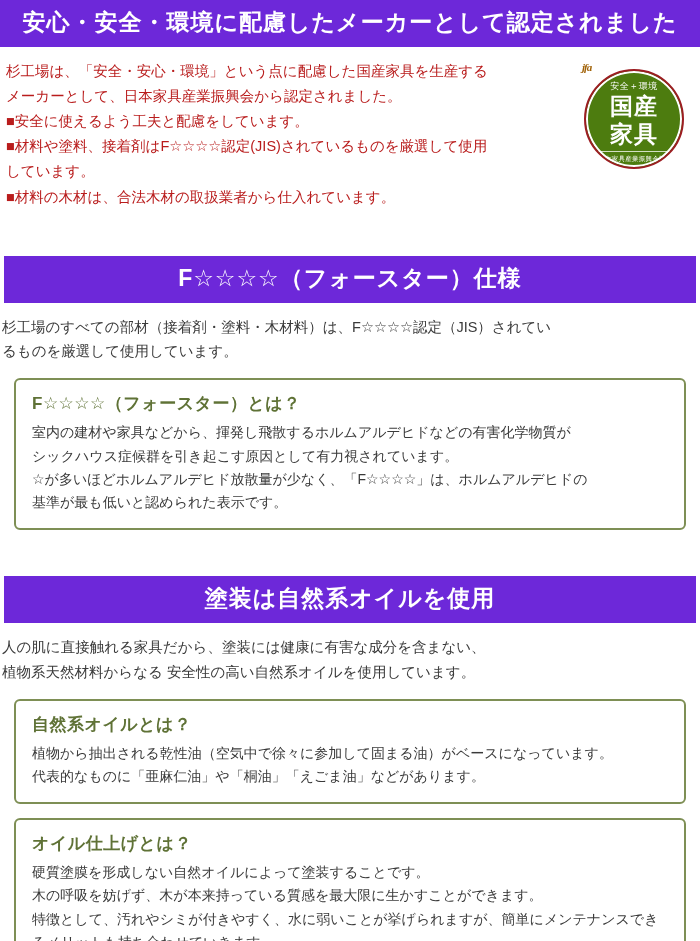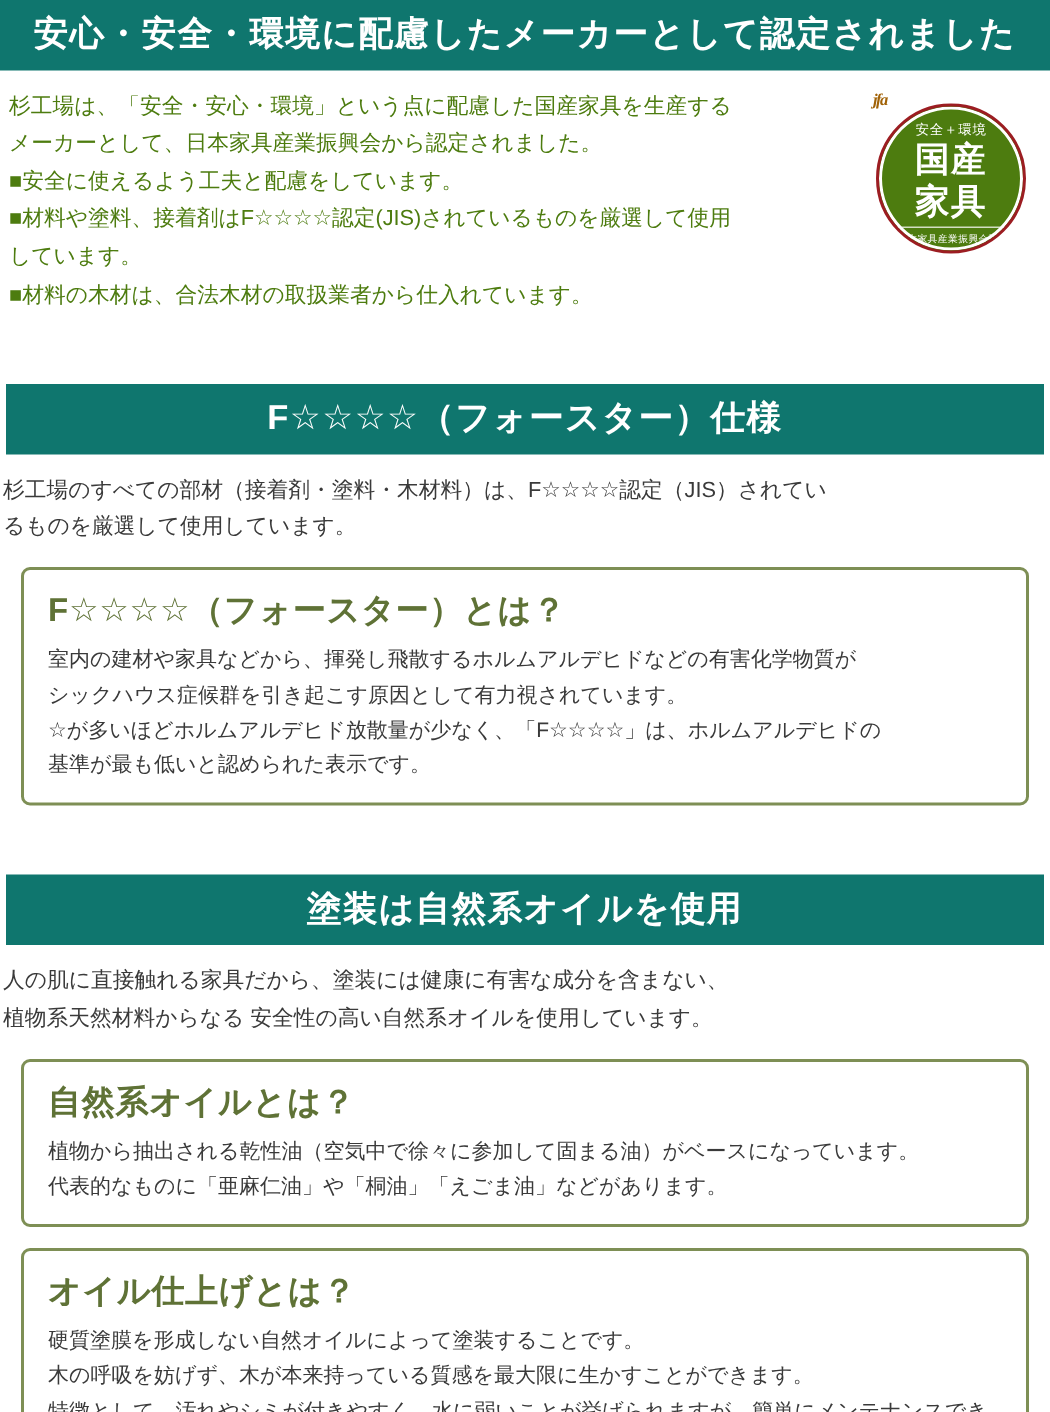--- a/index.html
+++ b/index.html
@@ -17,21 +17,21 @@
     position: relative;
   }
   .page {
     width: 700px;
     min-height: 941px;
     padding: 0;
   }
 
   
   .section-bar {
-    background: #0f766e;
+    background: #6d28d9;
     color: #ffffff;
     text-align: center;
     font-size: 23px;
     font-weight: bold;
     letter-spacing: 1px;
     padding: 9px 0 10px 0;
     line-height: 1.2;
   }
   .bar-wrap-full { margin: 0 0 0 0; }
   .bar-wrap-inset { margin: 0 4px; }
@@ -48,21 +48,21 @@
   
   .intro-row {
     display: flex;
     align-items: flex-start;
     padding: 12px 6px 0 6px;
   }
   .intro-text {
     flex: 1 1 auto;
     font-size: 14.5px;
     line-height: 1.74;
-    color: #4d7c0f;
+    color: #b91c1c;
     padding-right: 8px;
   }
   .intro-text p { margin: 0; }
 
   
   .badge {
     flex: 0 0 auto;
     width: 108px;
     height: 108px;
     position: relative;
@@ -118,21 +118,21 @@
 
   
   .framed {
     border: 2px solid #7e8f55;
     border-radius: 6px;
     margin: 14px 14px 0 14px;
     padding: 12px 16px 14px 16px;
   }
   .framed h3 {
     margin: 0 0 6px 0;
-    font-size: 22px;
+    font-size: 17px;
     font-weight: bold;
     color: #5f7236;
     letter-spacing: 0.5px;
   }
   .framed .lines {
     font-size: 14px;
     line-height: 1.66;
     color: #3a3a3a;
   }
   .framed .lines p { margin: 0; }

